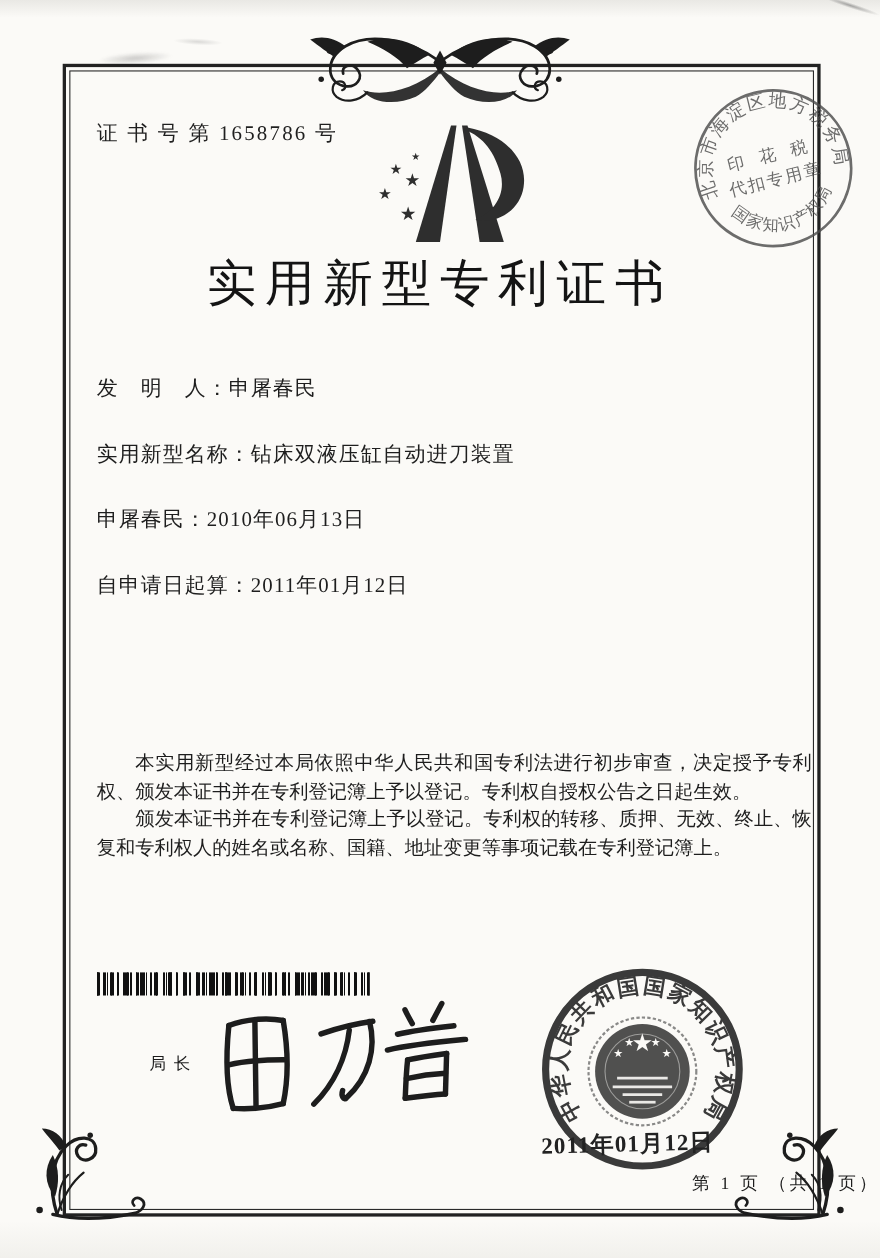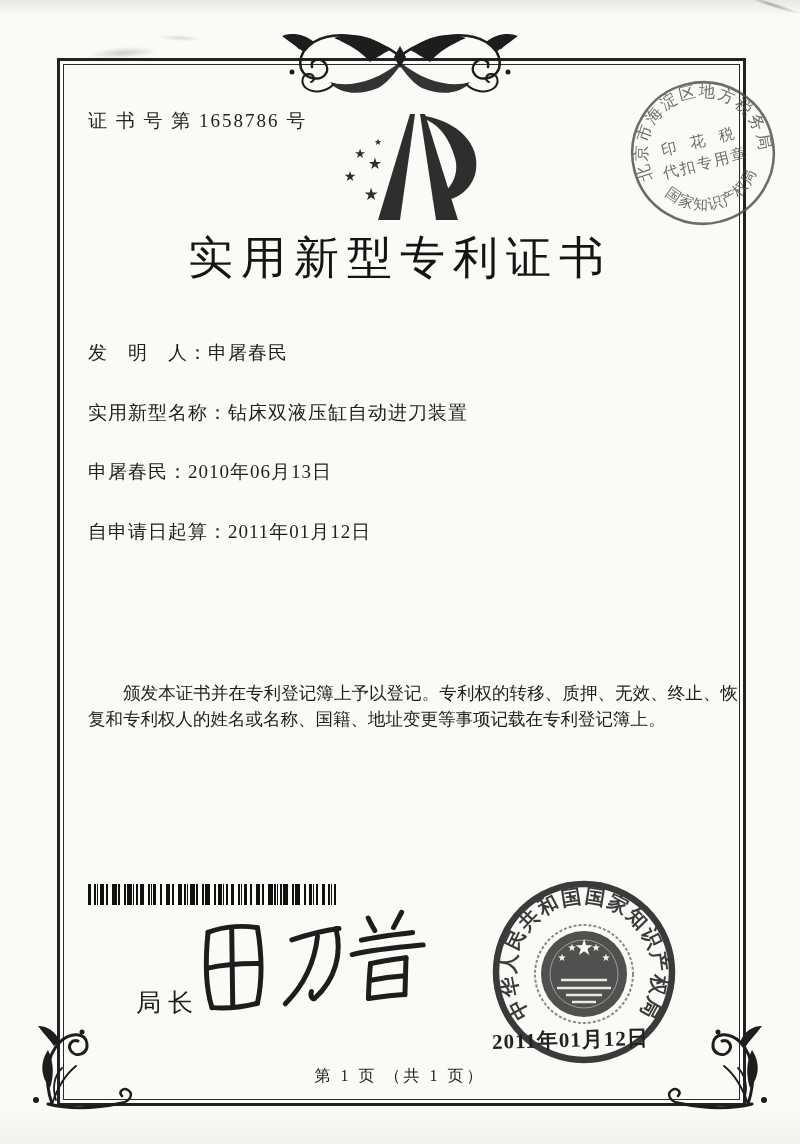--- a/index.html
+++ b/index.html
@@ -34,32 +34,32 @@
     line-height:25.5px; text-align:justify; color:#1d1d1d; }
   .body-text p { margin:0; text-indent:2em; }
 
   .barcode { position:absolute; left:88px; top:884px; width:248px; height:21px;
     background:
       repeating-linear-gradient(90deg,#101010 0 2px,transparent 2px 6px),
       repeating-linear-gradient(90deg,#101010 0 3px,transparent 3px 13px),
       repeating-linear-gradient(90deg,#101010 0 1px,transparent 1px 9px);
   }
 
-  .sig-title { position:absolute; left:136px; top:958px; font-size:25px; letter-spacing:7px; color:#1b1b1b;margin-top:28px; }
+  .sig-title { position:absolute; left:136px; top:958px; font-size:15px; letter-spacing:7px; color:#1b1b1b; }
   .sig-svg { position:absolute; left:196px; top:903px; width:238px; height:118px; }
   .sig-name-hidden { position:absolute; left:230px; top:930px; opacity:0; font-size:40px; }
 
   .seal { position:absolute; left:489px; top:877px; width:190px; height:190px; opacity:.93; }
   .seal-date { position:absolute; left:492px; top:1025px; width:220px; font-size:21px;
     letter-spacing:1px; color:#222; transform:rotate(-1.5deg); font-weight:bold; }
 
   .tax-stamp { position:absolute; left:621px; top:76px; width:164px; height:154px;
     transform:rotate(-14deg); opacity:.82; }
 
-  .footer { position:absolute; left:0; right:0; top:1066px; text-align:center;
+  .footer { position:absolute; left:0; right:0; top:1066px; text-align:right;
     font-size:16px; letter-spacing:3px; color:#1e1e1e; }
 
   .orn-top { position:absolute; left:50%; top:26px; transform:translateX(-50%); width:340px; height:84px; }
   .orn-bl { position:absolute; left:22px; top:1016px; width:120px; height:112px; }
   .orn-br { position:absolute; left:658px; top:1016px; width:120px; height:112px; transform:scaleX(-1); }
 
   .ink { fill:none; stroke:#1d1d1d; stroke-linecap:round; stroke-linejoin:round; }
 </style>
 </head>
 <body>
@@ -147,20 +147,21 @@
   <div class="title">实用新型专利证书</div>
 
   <div class="fields">
     <div class="field-row"><span>发　明　人：</span><span>申屠春民</span></div>
     <div class="field-row"><span>实用新型名称：</span><span>钻床双液压缸自动进刀装置</span></div>
     <div class="field-row"><span>申屠春民：</span><span>2010年06月13日</span></div>
     <div class="field-row"><span>自申请日起算：</span><span>2011年01月12日</span></div>
   </div>
 
   <div class="body-text">
+    <p>本实用新型经过本局依照中华人民共和国专利法进行初步审查，决定授予专利权、颁发本证书并在专利登记簿上予以登记。专利权自授权公告之日起生效。</p>
     <p>颁发本证书并在专利登记簿上予以登记。专利权的转移、质押、无效、终止、恢复和专利权人的姓名或名称、国籍、地址变更等事项记载在专利登记簿上。</p>
   </div>
 
   <div class="barcode"></div>
 
   <div class="sig-title">局长</div>
   <span class="sig-name-hidden">田力普</span>
   <svg class="sig-svg" viewBox="0 0 240 115">
     <g class="ink" stroke-width="5" transform="rotate(-3 120 60)">
       <path d="M14,22 C10,48 8,76 14,98"></path>

